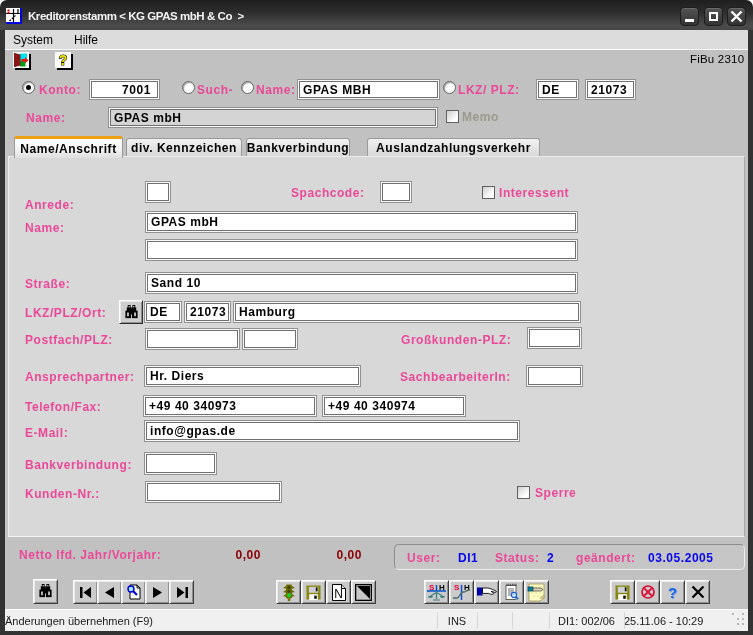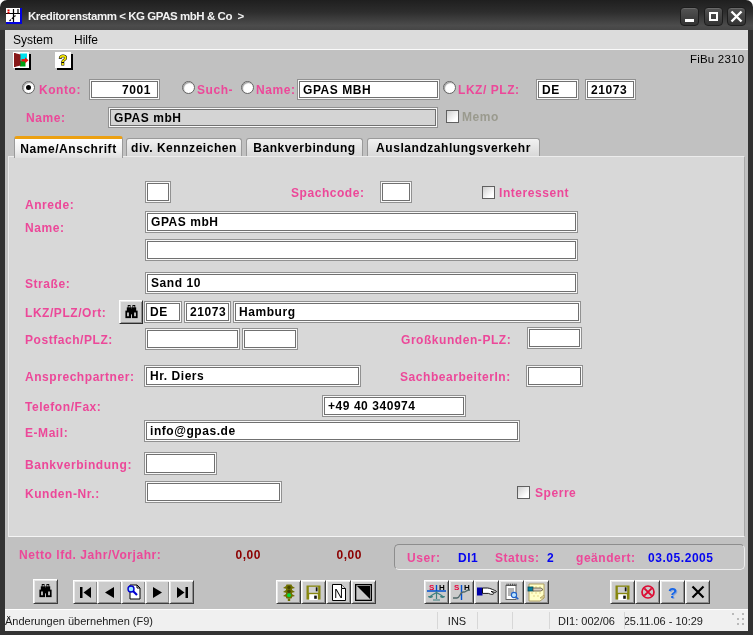--- a/index.html
+++ b/index.html
@@ -105,21 +105,21 @@
   <div class="fld" style="left:585px;top:79px;width:51px;height:21px">21073</div>
 
   <div class="b" style="left:26px;top:111px">Name:</div>
   <div class="fld gray" style="left:108px;top:107px;width:330px;height:21px">GPAS mbH</div>
   <div class="cb" style="left:446px;top:110px"></div>
   <div class="b" style="left:462px;top:110px;color:#9a9a8e">Memo</div>
 
   <div class="a" style="left:8px;top:156px;width:737px;height:381px;background:#d8d8d8;
    border:1px solid #ececec;border-right-color:#a8a8a8;border-bottom-color:#f5f5f5"></div>
   <div class="tab" style="left:126px;top:138px;width:116px;height:18px;background:linear-gradient(#f2f2f2,#d8d8d8)">div. Kennzeichen</div>
-  <div class="tab" style="left:246px;top:138px;width:117px;height:18px;background:linear-gradient(#f2f2f2,#d8d8d8)">Bankverbindung</div>
+  <div class="tab" style="left:246px;top:138px;width:104px;height:18px;background:linear-gradient(#f2f2f2,#d8d8d8)">Bankverbindung</div>
   <div class="tab" style="left:367px;top:138px;width:173px;height:18px;background:linear-gradient(#f2f2f2,#d8d8d8)">Auslandzahlungsverkehr</div>
   <div class="tab" style="left:14px;top:136px;width:109px;height:22px;background:linear-gradient(#ffffff,#f2f2f2 55%,#dfdfdf);border-top:3px solid #eca012">Name/Anschrift</div>
 
   <div class="b" style="left:25px;top:198px">Anrede:</div>
   <div class="fld" style="left:145px;top:181px;width:26px"></div>
   <div class="b" style="left:291px;top:186px">Spachcode:</div>
   <div class="fld" style="left:380px;top:181px;width:32px"></div>
   <div class="cb" style="left:482px;top:186px"></div>
   <div class="b" style="left:499px;top:186px">Interessent</div>
 
@@ -159,20 +159,21 @@
   <div class="fld" style="left:242px;top:328px;width:56px"></div>
   <div class="b" style="left:401px;top:333px">Großkunden-PLZ:</div>
   <div class="fld" style="left:527px;top:327px;width:55px"></div>
 
   <div class="b" style="left:25px;top:370px">Ansprechpartner:</div>
   <div class="fld" style="left:144px;top:365px;width:217px">Hr. Diers</div>
   <div class="b" style="left:400px;top:370px">SachbearbeiterIn:</div>
   <div class="fld" style="left:526px;top:365px;width:57px"></div>
 
   <div class="b" style="left:25px;top:400px">Telefon/Fax:</div>
+  <div class="fld" style="left:143px;top:395px;width:174px">+49 40 340973</div>
   <div class="fld" style="left:322px;top:395px;width:144px">+49 40 340974</div>
 
   <div class="b" style="left:25px;top:426px">E-Mail:</div>
   <div class="fld" style="left:144px;top:420px;width:376px">info@gpas.de</div>
 
   <div class="b" style="left:25px;top:458px">Bankverbindung:</div>
   <div class="fld" style="left:144px;top:452px;width:73px;height:23px"></div>
 
   <div class="b" style="left:25px;top:487px">Kunden-Nr.:</div>
   <div class="fld" style="left:145px;top:481px;width:137px"></div>
@@ -344,20 +345,20 @@
   <div class="tb" style="left:685px" id="btn-close2">
       <svg width="14" height="14" viewBox="0 0 14 14">
     <path d="M1.5 1.5 L12.5 12.5 M12.5 1.5 L1.5 12.5" stroke="#000" stroke-width="2.2"></path>
   </svg>
     </div>
 
   <div class="a" style="left:5px;top:609px;width:743px;height:22px;background:#f0f0f0;border-top:1px solid #ffffff"></div>
   <div class="st" style="left:5px">Änderungen übernehmen (F9)</div>
   <div class="st" style="left:437px;width:40px;text-align:center">INS</div>
   <div class="st" style="left:549px;width:75px;text-align:center">DI1: 002/06</div>
-  <div class="st" style="left:608px;width:95px;text-align:right">25.11.06 - 10:29</div>
+  <div class="st" style="left:624px;width:95px;text-align:left">25.11.06 - 10:29</div>
   <div class="sep" style="left:437px"></div>
   <div class="sep" style="left:477px"></div>
   <div class="sep" style="left:512px"></div>
   <div class="sep" style="left:549px"></div>
   <div class="sep" style="left:624px"></div>
   <div class="a" id="grip"></div>
 </div>
 
 </body></html>

